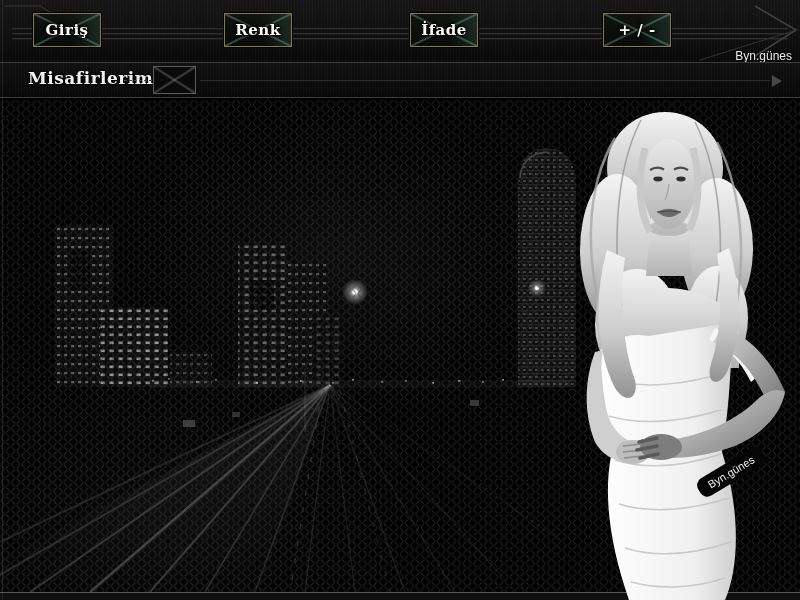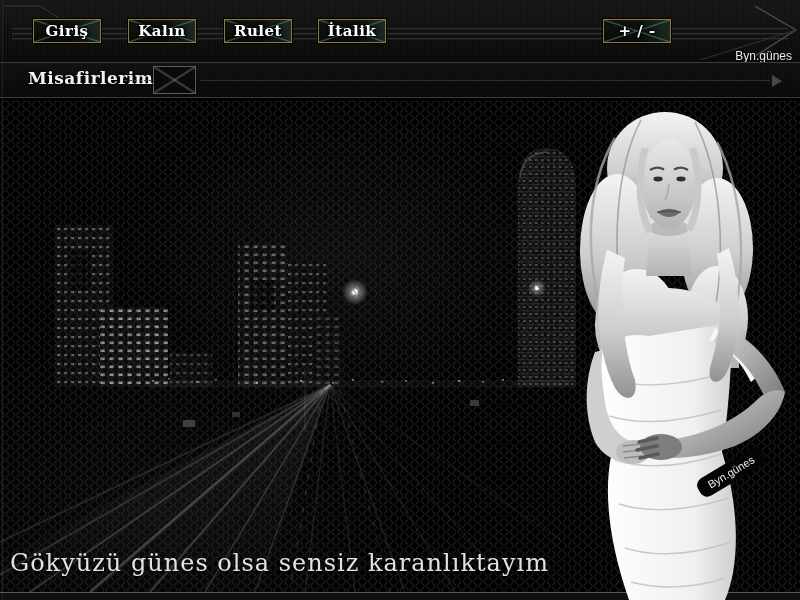--- a/index.html
+++ b/index.html
@@ -5,21 +5,21 @@
   html,body{margin:0;padding:0;background:#000;}
   #page{position:relative;width:800px;height:600px;overflow:hidden;background:#000;
         font-family:"DejaVu Serif",serif;}
   
   #header{position:absolute;left:0;top:0;width:800px;height:62px;
     background:repeating-linear-gradient(90deg,rgba(255,255,255,.025) 0 1px,transparent 1px 3px),
                linear-gradient(#161616,#090909);}
   .rail{position:absolute;left:12px;right:12px;height:2px;
         background:linear-gradient(#3a3a3a,#101010);}
   .hdr-decor{position:absolute;left:0;top:0;pointer-events:none;}
-  .tb-btn{position:absolute;top:19px;width:68px;height:24px;box-sizing:border-box;
+  .tb-btn{position:absolute;top:13px;width:68px;height:34px;box-sizing:border-box;
     border:1px solid #8d7840;outline:1px solid #000;cursor:pointer;
     color:#fff;font-weight:bold;font-size:15px;letter-spacing:.5px;
     display:flex;align-items:center;justify-content:center;
     text-shadow:1px 1px 2px #000,-1px -1px 2px #000,0 0 4px #000;
     background:
       linear-gradient(to bottom right,transparent 47.5%,rgba(120,170,150,.38) 49% 51%,transparent 52.5%),
       linear-gradient(to top right,transparent 47.5%,rgba(120,170,150,.38) 49% 51%,transparent 52.5%),
       linear-gradient(to left,rgba(40,62,52,.55),rgba(10,16,12,.1) 45%),
       linear-gradient(#101511,#070b08);}
   #signature{position:absolute;right:8px;top:49px;color:#eaeaea;font-family:"Liberation Sans",sans-serif;
@@ -67,23 +67,22 @@
   <div id="header">
     <div class="rail" style="top:28px"></div>
     <div class="rail" style="top:33px"></div>
     <div class="rail" style="top:38px"></div>
     <svg class="hdr-decor" width="800" height="62">
       <path d="M4,6 L40,6 L100,44" stroke="#3a3a3a" fill="none" stroke-width="1"></path>
       <path d="M755,6 L796,30 L755,56" stroke="#444" fill="none" stroke-width="1.5"></path>
       <path d="M700,60 L796,30" stroke="#333" fill="none" stroke-width="1"></path>
     </svg>
     <div class="tb-btn" style="left:33px">Giriş</div>
-    <div class="tb-btn" style="left:128px">Kalın</div>
-    <div class="tb-btn" style="left:224px">Rulet</div>
-    <div class="tb-btn" style="left:318px">İtalik</div>
+    <div class="tb-btn" style="left:224px">Renk</div>
+    <div class="tb-btn" style="left:410px">İfade</div>
     <div class="tb-btn" style="left:603px">+ / -</div>
     <div id="signature">Byn.günes</div>
   </div>
 
   <div id="guestbar">
     <div id="guest-label">Misafirlerimiz</div>
     <div class="gb-conn"></div>
     <div id="dd-box">
       <span></span>
     </div>
@@ -282,17 +281,16 @@
       <path d="M62,150 C48,200 52,252 70,288 C80,304 94,300 90,280 C78,248 74,198 80,158 Z" fill="url(#hairG)"></path>
       <path d="M184,148 C198,194 196,240 182,272 C174,288 160,284 166,264 C176,234 178,192 172,154 Z" fill="url(#hairG)"></path>
     </g>
 
     <g transform="translate(186,372) rotate(-31)">
       <rect x="-37" y="-10" width="74" height="20" rx="8" fill="#050505"></rect>
       <text x="0" y="4" text-anchor="middle" fill="#ededed" font-family="Liberation Sans, sans-serif" font-size="11">Byn.günes</text>
     </g>
   </svg>
 
-  <div id="caption">Gökyüzü günes olsa sensiz karanlıktayım</div>
 
   <div id="bottombar"></div>
   <div class="edge-left"></div>
 </div>
 
 </body></html>

